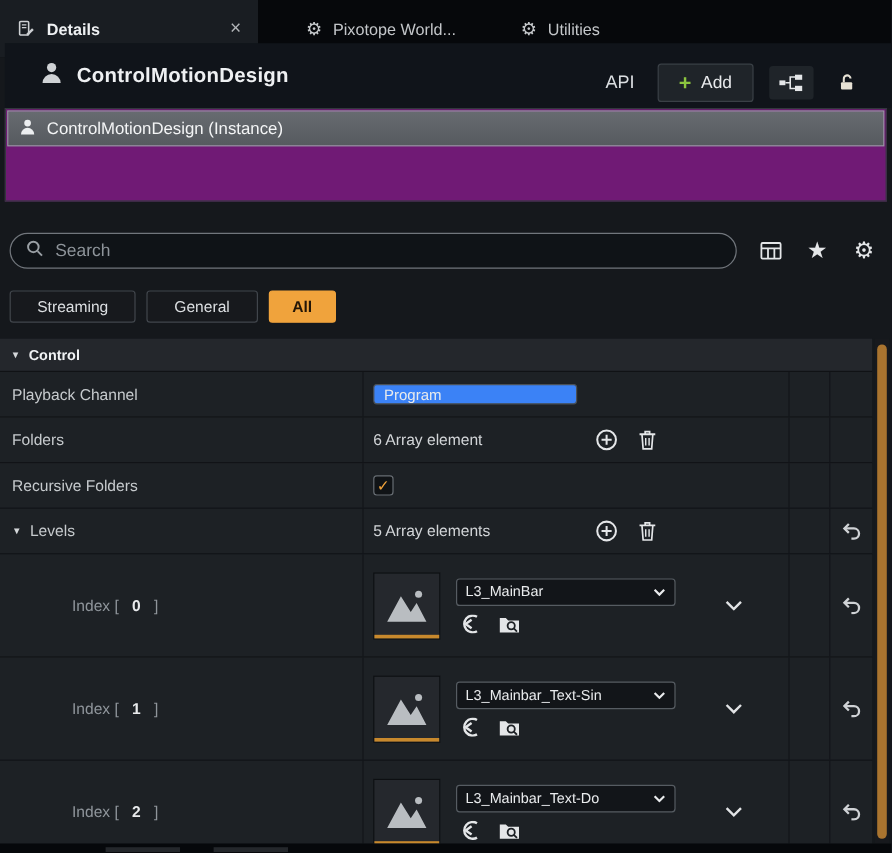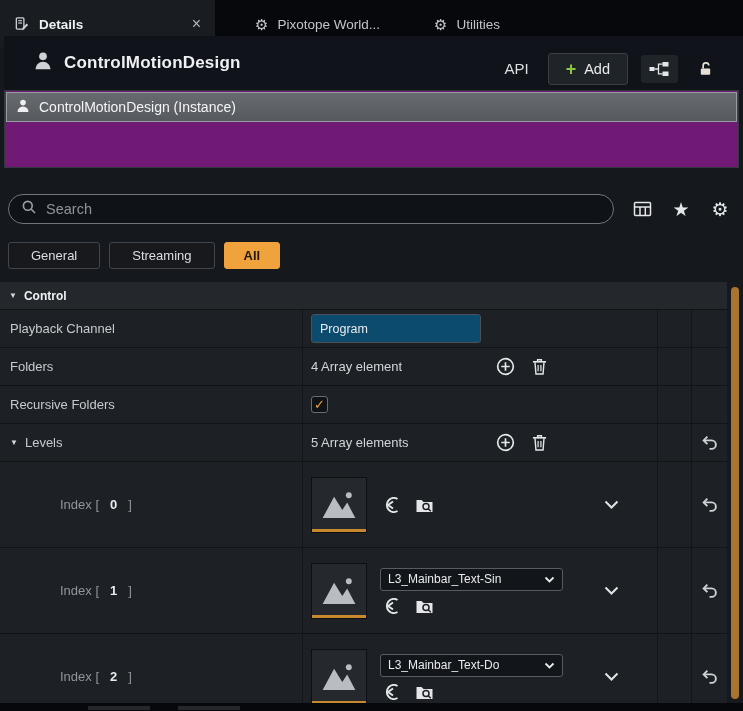--- a/index.html
+++ b/index.html
@@ -53,21 +53,21 @@
   .section-header { height: 28px; background: #24272c; display: flex; align-items: center; gap: 7px; padding: 0 9px; border-bottom: 1px solid #101215; cursor: pointer; }
   .section-title { font-size: 12px; font-weight: 700; color: #f0f2f4; }
   .tri { font-size: 8px; color: #d4d7da; line-height: 1; }
 
   .prow { display: flex; align-items: stretch; height: 38px; background: #1d2125; border-bottom: 1px solid #111317; }
   .plabel { flex: 0 0 302px; display: flex; align-items: center; gap: 7px; padding-left: 10px; color: #c6cacd; font-size: 13px; }
   .pvalue { flex: 1; display: flex; align-items: center; border-left: 1px solid #13151a; padding-left: 8px; }
   .pend { flex: 0 0 34px; border-left: 1px solid #13151a; display: flex; align-items: center; justify-content: center; }
   .pend.b { flex: 0 0 36px; }
 
-  .text-input { width: 170px; height: 29px; background: #0c4a6e; border: 1px solid #4a5056; border-radius: 3px; color: #e9ebed; font-size: 12.5px; padding: 0 8px; font-family: inherit; outline: none; }
+  .text-input { width: 170px; height: 17px; background: #3b82f6; border: 1px solid #4a5056; border-radius: 3px; color: #e9ebed; font-size: 12.5px; padding: 0 8px; font-family: inherit; outline: none; }
   .vtext { font-size: 13px; color: #d2d5d8; flex: 0 0 185px; }
   .row-icons { display: flex; align-items: center; gap: 17px; }
   .iconbtn { display: flex; align-items: center; justify-content: center; cursor: pointer; }
 
   .checkbox { width: 17px; height: 17px; border: 1px solid #676d73; border-radius: 3px; background: #101316; display: flex; align-items: center; justify-content: center; cursor: pointer; }
   .checkmark { color: #F0A33C; font-size: 13px; font-weight: 700; line-height: 1; }
 
   
   .lrow { display: flex; align-items: stretch; height: 86px; background: #1d2125; border-bottom: 1px solid #111317; }
   .lrow .plabel { padding-left: 60px; color: #8f959b; }
@@ -173,22 +173,22 @@
         <line x1="1" y1="6" x2="17" y2="6" stroke="#e4e6e8" stroke-width="1.5"></line>
         <line x1="6.5" y1="6" x2="6.5" y2="14.5" stroke="#e4e6e8" stroke-width="1.5"></line>
         <line x1="11.8" y1="6" x2="11.8" y2="14.5" stroke="#e4e6e8" stroke-width="1.5"></line>
       </svg>
     </span>
     <span class="tool-icon glyph-star">★</span>
     <span class="tool-icon glyph-gear-big">⚙</span>
   </div>
 
   <div class="filter-row">
+    <div class="filter">Streaming</div>
     <div class="filter">General</div>
-    <div class="filter">Streaming</div>
     <div class="filter active">All</div>
   </div>
 
   <div class="content">
 
     <div class="section-header">
       <span class="tri">▼</span>
       <span class="section-title">Control</span>
     </div>
 
@@ -201,21 +201,21 @@
       </div>
       <div class="pend a"></div>
       <div class="pend b"></div>
     </div>
 
     <div class="prow">
       <div class="plabel">
         <span>Folders</span>
       </div>
       <div class="pvalue">
-        <span class="vtext">4 Array element</span>
+        <span class="vtext">6 Array element</span>
         <div class="row-icons">
           <span class="iconbtn">
             <svg width="19" height="19" viewBox="0 0 18 18">
               <circle cx="9" cy="9" r="7.4" fill="none" stroke="#e4e6e8" stroke-width="1.6"></circle>
               <path d="M9 5 v8 M5 9 h8" stroke="#e4e6e8" stroke-width="1.6"></path>
             </svg>
           </span>
           <span class="iconbtn">
             <svg width="15" height="17" viewBox="0 0 16 18">
               <path d="M1 4 h14" stroke="#e4e6e8" stroke-width="1.7"></path>
@@ -286,20 +286,26 @@
       </div>
       <div class="pvalue">
         <div class="thumb">
           <svg width="40" height="36" viewBox="0 0 24 22">
             <path d="M2 19 L9 6 L14 14 L17 9.5 L22 19 Z" fill="#b9bdc1"></path>
             <circle cx="18" cy="5" r="1.8" fill="#b9bdc1"></circle>
           </svg>
           <span class="thumb-bar"></span>
         </div>
         <div class="asset-col">
+          <div class="combo">
+            <span class="txt">L3_MainBar</span>
+            <svg width="11" height="7" viewBox="0 0 11 7">
+              <path d="M1.5 1.5 L5.5 5.5 L9.5 1.5" stroke="#e9ebed" stroke-width="1.8" fill="none"></path>
+            </svg>
+          </div>
           <div class="asset-icons">
             <span class="iconbtn">
               <svg width="19" height="16" viewBox="0 0 18 16">
                 <path d="M14 2 A7 7 0 1 0 14 14" fill="none" stroke="#e4e6e8" stroke-width="2"></path>
                 <path d="M9.5 4.5 L4.5 8 L9.5 11.5" fill="none" stroke="#e4e6e8" stroke-width="2"></path>
               </svg>
             </span>
             <span class="iconbtn">
               <svg width="19" height="16" viewBox="0 0 18 16">
                 <path d="M1 3 h5 l2 2 h9 v10 H1 Z" fill="#e4e6e8"></path>

